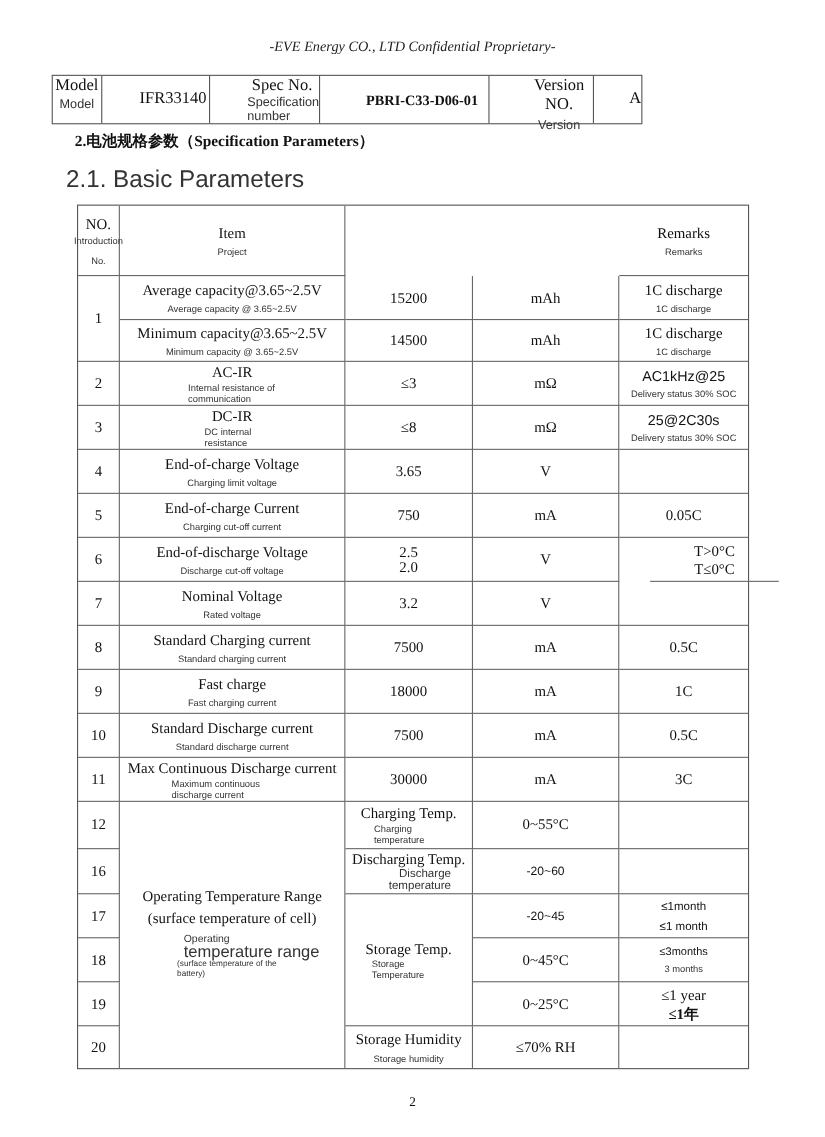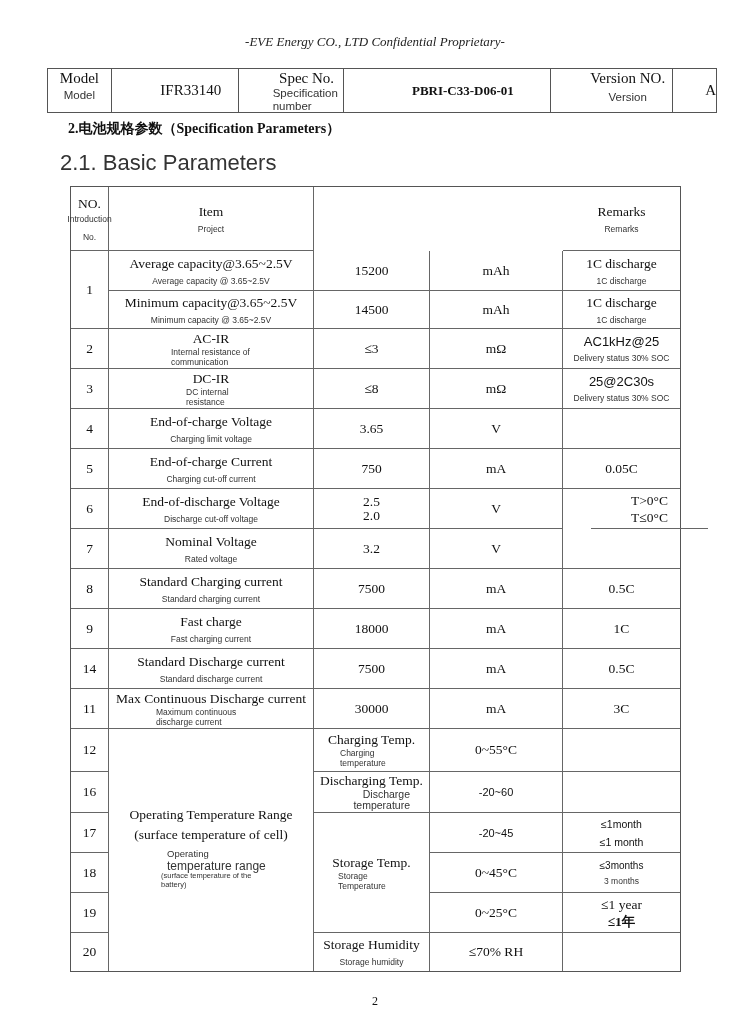--- a/index.html
+++ b/index.html
@@ -1,19 +1,19 @@
 <!DOCTYPE html>
 <html><head>
 <meta charset="utf-8">
 <style>
   html, body { margin:0; padding:0; background:#ffffff; }
   body { width:750px; height:1034px; position:relative; overflow:hidden; color:#111; font-family:"Liberation Serif", serif; }
   .abs { position:absolute; }
   .confidential { top:34px; left:0; width:750px; text-align:center; font-style:italic; font-size:13px; color:#222; }
-  .hdr { left:47px; top:68px; width:670px; height:45px; border:1.5px solid #555; box-sizing:border-box; display:flex;gap:32px; }
+  .hdr { left:47px; top:68px; width:537px; height:45px; border:1.5px solid #555; box-sizing:border-box; display:flex;gap:32px; }
   .hdr > div { border-right:1.5px solid #555; box-sizing:border-box; position:relative; height:100%; }
   .hdr > div:last-child { border-right:none; }
   .hc-model { width:78px; text-align:center; }
   .hc-model .t1 { font-size:15px; margin-top:1px; }
   .hc-model .t2 { font-family:"Liberation Sans", sans-serif; font-size:11.5px; color:#333; margin-top:2px; }
   .hc-modelval { width:116px; display:flex; align-items:center; justify-content:center; font-size:15px; }
   .hc-spec { width:89px; }
   .hc-spec .t1 { font-size:15px; text-align:center; margin-top:1px; }
   .hc-spec .t2 { font-family:"Liberation Sans", sans-serif; font-size:11.5px; color:#333; line-height:13px; padding-left:2px; }
   .hc-specval { width:215px; display:flex; align-items:center; justify-content:center; font-weight:bold; font-size:13px; }
@@ -176,21 +176,21 @@
 
   <div class="cell val" style="left:0;top:422px;width:38px;height:40px;">9</div>
   <div class="cell" style="left:38px;top:422px;width:205px;height:40px;">
     <div class="en">Fast charge</div>
     <div class="zh">Fast charging current</div>
   </div>
   <div class="cell val" style="left:243px;top:422px;width:116px;height:40px;">18000</div>
   <div class="cell val" style="left:359px;top:422px;width:133px;height:40px;">mA</div>
   <div class="cell noborder-r val" style="left:492px;top:422px;width:117px;height:40px;">1C</div>
 
-  <div class="cell val" style="left:0;top:462px;width:38px;height:40px;">14</div>
+  <div class="cell val" style="left:0;top:462px;width:38px;height:40px;">10</div>
   <div class="cell" style="left:38px;top:462px;width:205px;height:40px;">
     <div class="en">Standard Discharge current</div>
     <div class="zh">Standard discharge current</div>
   </div>
   <div class="cell val" style="left:243px;top:462px;width:116px;height:40px;">7500</div>
   <div class="cell val" style="left:359px;top:462px;width:133px;height:40px;">mA</div>
   <div class="cell noborder-r val" style="left:492px;top:462px;width:117px;height:40px;">0.5C</div>
 
   <div class="cell val" style="left:0;top:502px;width:38px;height:40px;">11</div>
   <div class="cell" style="left:38px;top:502px;width:205px;height:40px;">
@@ -205,21 +205,21 @@
   <div class="cell val" style="left:0;top:585px;width:38px;height:41px;">16</div>
   <div class="cell val" style="left:0;top:626px;width:38px;height:40px;">17</div>
   <div class="cell val" style="left:0;top:666px;width:38px;height:40px;">18</div>
   <div class="cell val" style="left:0;top:706px;width:38px;height:40px;">19</div>
   <div class="cell val noborder-b" style="left:0;top:746px;width:38px;height:38px;">20</div>
 
   <div class="cell noborder-b" style="left:38px;top:542px;width:205px;height:242px;justify-content:flex-start;padding-top:78px;">
     <div class="en">Operating Temperature Range</div>
     <div class="en" style="margin-top:4px;">(surface temperature of cell)</div>
     <div class="zh" style="font-size:9.5px;align-self:flex-start;margin-left:58px;margin-top:6px;margin-bottom:0;">Operating</div>
-    <div class="zh" style="font-size:12px;align-self:flex-start;margin-left:58px;margin-top:2px;">temperature range</div>
+    <div class="zh" style="font-size:15px;align-self:flex-start;margin-left:58px;margin-top:2px;">temperature range</div>
     <div class="zh" style="font-size:7.5px;line-height:9px;align-self:flex-start;margin-left:52px;margin-top:0;width:100px;text-align:left;">(surface temperature of the battery)</div>
   </div>
 
   <div class="cell" style="left:243px;top:542px;width:116px;height:43px;">
     <div class="en">Charging Temp.</div>
     <div class="zh" style="margin-top:0;align-self:flex-start;margin-left:26px;width:40px;text-align:left;">Charging temperature</div>
   </div>
   <div class="cell" style="left:243px;top:585px;width:116px;height:41px;">
     <div class="en">Discharging Temp.</div>
     <div class="zh" style="font-size:10.5px;line-height:11px;margin-top:0;align-self:flex-start;margin-left:26px;width:70px;text-align:right;">Discharge temperature</div>

